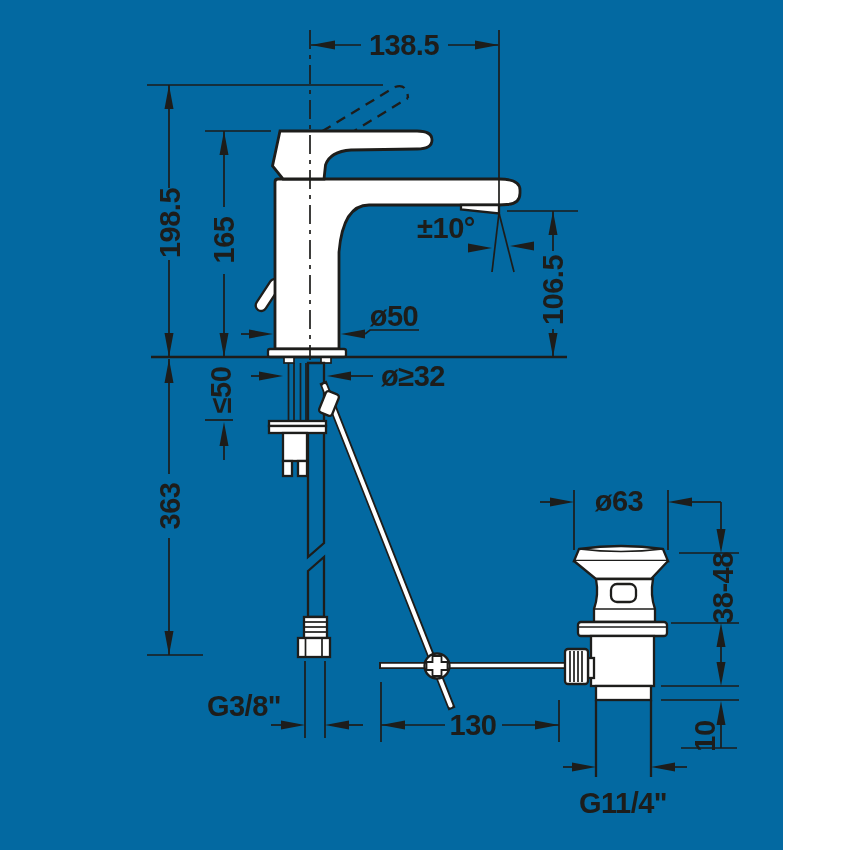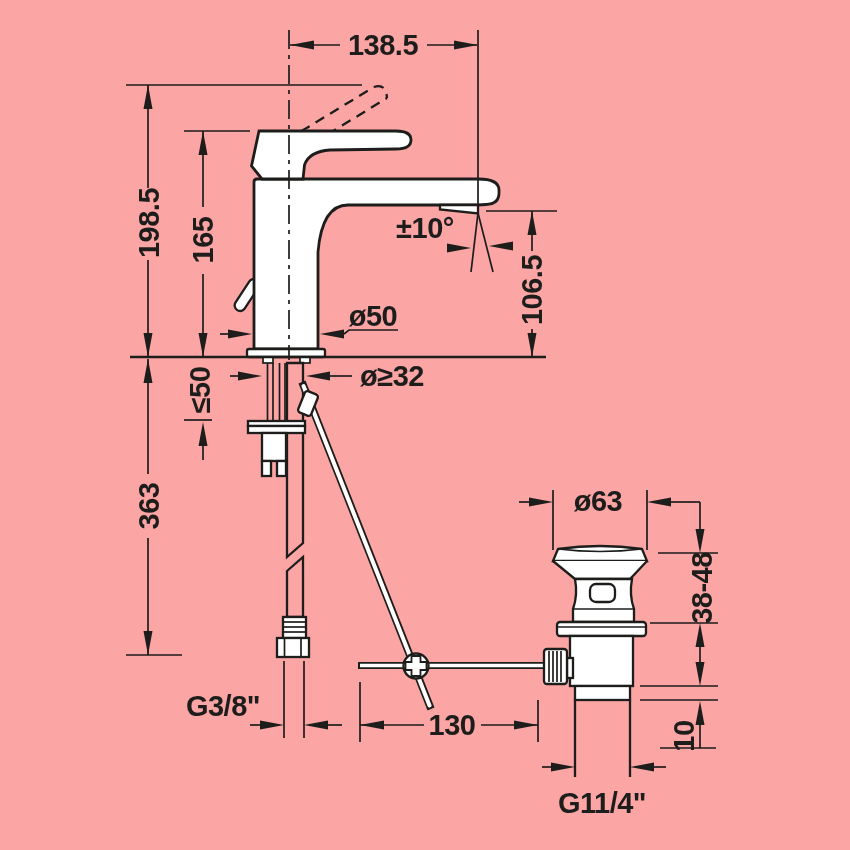--- a/index.html
+++ b/index.html
@@ -1,16 +1,16 @@
 <!DOCTYPE html>
 <html><head>
 <meta charset="utf-8">
 <style>
   html,body{margin:0;padding:0;background:#ffffff;}
-  .canvas{position:relative;width:850px;height:850px;background:#fca5a5;overflow:hidden;}
+  .canvas{position:relative;width:762px;height:850px;background:#0369a1;overflow:hidden;padding-left:21px;}
   svg{display:block;}
   .ln{stroke:#1d1d1b;fill:none;stroke-linecap:butt;}
   .w1{stroke-width:1.7;}
   .w2{stroke-width:2.3;}
   .w3{stroke-width:2.8;}
   .wh{fill:#ffffff;}
   .ar{fill:#1d1d1b;stroke:none;}
   .dim{font-family:"Liberation Sans","DejaVu Sans",sans-serif;font-weight:700;font-size:29px;fill:#1d1d1b;letter-spacing:-0.5px;}
   .dash{stroke-dasharray:10 7;}
   .cdash{stroke-dasharray:19 6 4 6;}

